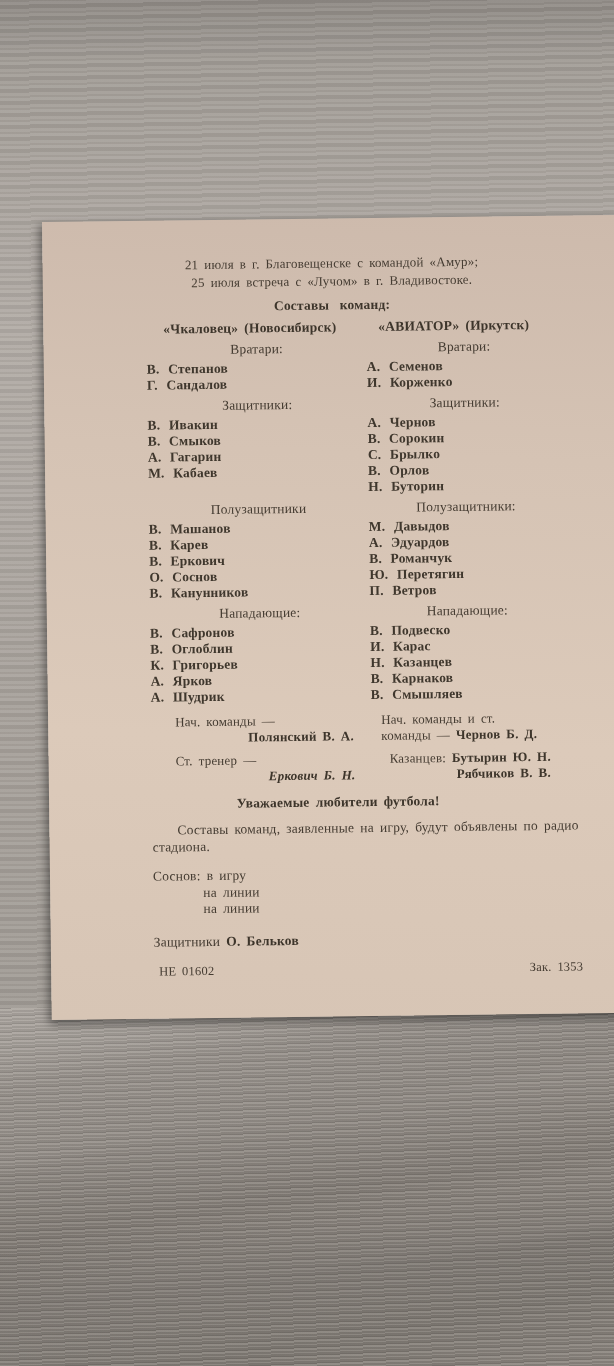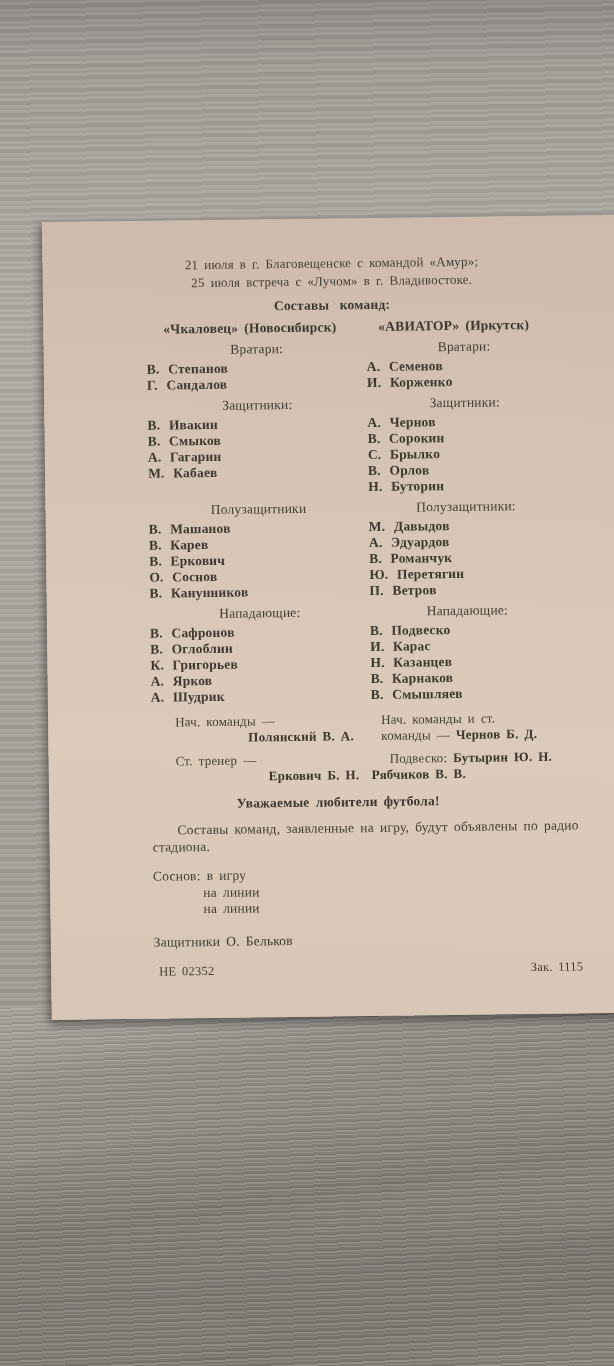--- a/index.html
+++ b/index.html
@@ -56,31 +56,31 @@
   .roster-grid { display:grid; grid-template-columns:220px 195px; margin:6px 0 0 103px; }
   .team-name { font-weight:700; font-size:13.5px; color:#3d352b; white-space:nowrap; }
   .team-name.t1 { padding-left:17px; }
   .team-name.t2 { padding-left:12px; }
   .sec-title { text-align:center; margin-top:5px; margin-bottom:3px; word-spacing:1px; }
   .player { font-weight:700; color:#3f372d; word-spacing:5px; white-space:nowrap; }
   .staff-cell { margin-top:9px; font-size:13px; line-height:15.5px; }
   .staff-cell .b { font-weight:700; color:#3d352b; }
   .s-ind24 { margin-left:24px; }
   .s-ind97 { margin-left:97px; }
-  .s-ind117 { margin-left:117px; }
+  .s-ind117 { margin-left:117px;font-style:italic; }
   .s-ind10 { margin-left:10px; }
   .s-ind18 { margin-left:18px; }
-  .s-ind85 { }
+  .s-ind85 { margin-left:85px; }
   .s-gap { margin-top:8px; }
   .notice-title { margin-top:12px; text-align:center; font-weight:700; color:#3d352b; }
   .notice-body { margin:9px 8px 0 103px; text-indent:25px; line-height:17px; }
   .referees { margin:13px 0 0 103px; line-height:16.5px; }
   .ref-indent { margin-left:50px; }
   .composer { margin:16px 0 0 103px; }
-  .composer .b { font-weight:400; color:#3d352b; }
+  .composer .b { font-weight:700; color:#3d352b; }
   .printfooter {
     display:flex; justify-content:space-between;
     margin:13px 46px 0 108px; font-size:12.5px;
   }
 </style>
 </head>
 <body>
 
 <div class="table-surface"></div>
 <div class="floor"></div>
@@ -162,34 +162,34 @@
 
     <div class="staff-cell">
       <div class="s-ind24">Нач. команды —</div>
       <div class="s-ind97 b">Полянский В. А.</div>
       <div class="s-ind24 s-gap">Ст. тренер —</div>
       <div class="s-ind117 b">Еркович Б. Н.</div>
     </div>
     <div class="staff-cell">
       <div class="s-ind10">Нач. команды и ст.</div>
       <div class="s-ind10"><span>команды — </span><span class="b">Чернов Б. Д.</span></div>
-      <div class="s-ind18 s-gap"><span>Подвеско: </span><span class="b">Бутырин Ю. Н.</span></div>
+      <div class="s-ind18 s-gap"><span>Казанцев: </span><span class="b">Бутырин Ю. Н.</span></div>
       <div class="s-ind85 b">Рябчиков В. В.</div>
     </div>
   </div>
 
   <div class="notice-title">Уважаемые любители футбола!</div>
   <div class="notice-body">Составы команд, заявленные на игру, будут объявлены по радио стадиона.</div>
 
   <div class="referees">
     <div><span>Соснов:</span> <span>в игру</span></div>
     <div class="ref-indent">на линии</div>
     <div class="ref-indent">на линии</div>
   </div>
 
   <div class="composer"><span>Защитники </span><span class="b">О. Бельков</span></div>
 
   <div class="printfooter">
-    <span>НЕ 02352</span>
-    <span>Зак. 1115</span>
+    <span>НЕ 01602</span>
+    <span>Зак. 1353</span>
   </div>
 
 </div>
 
 </body></html>

